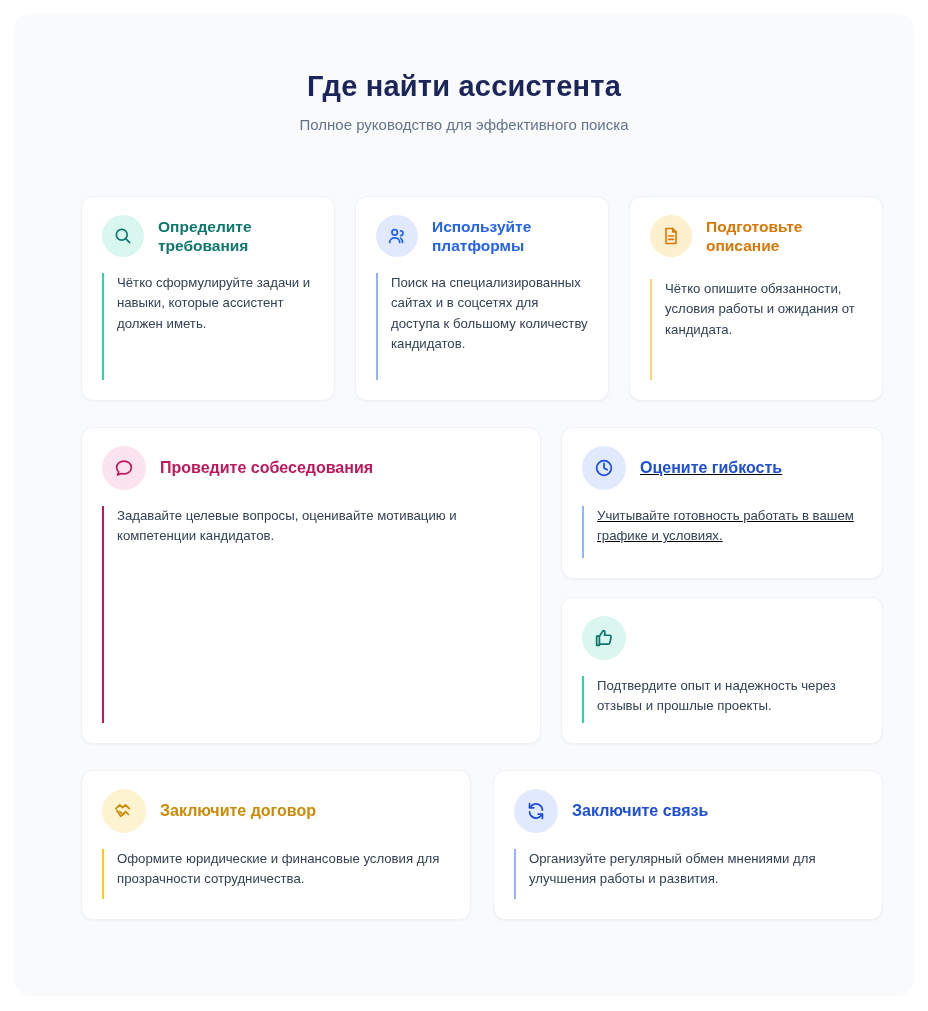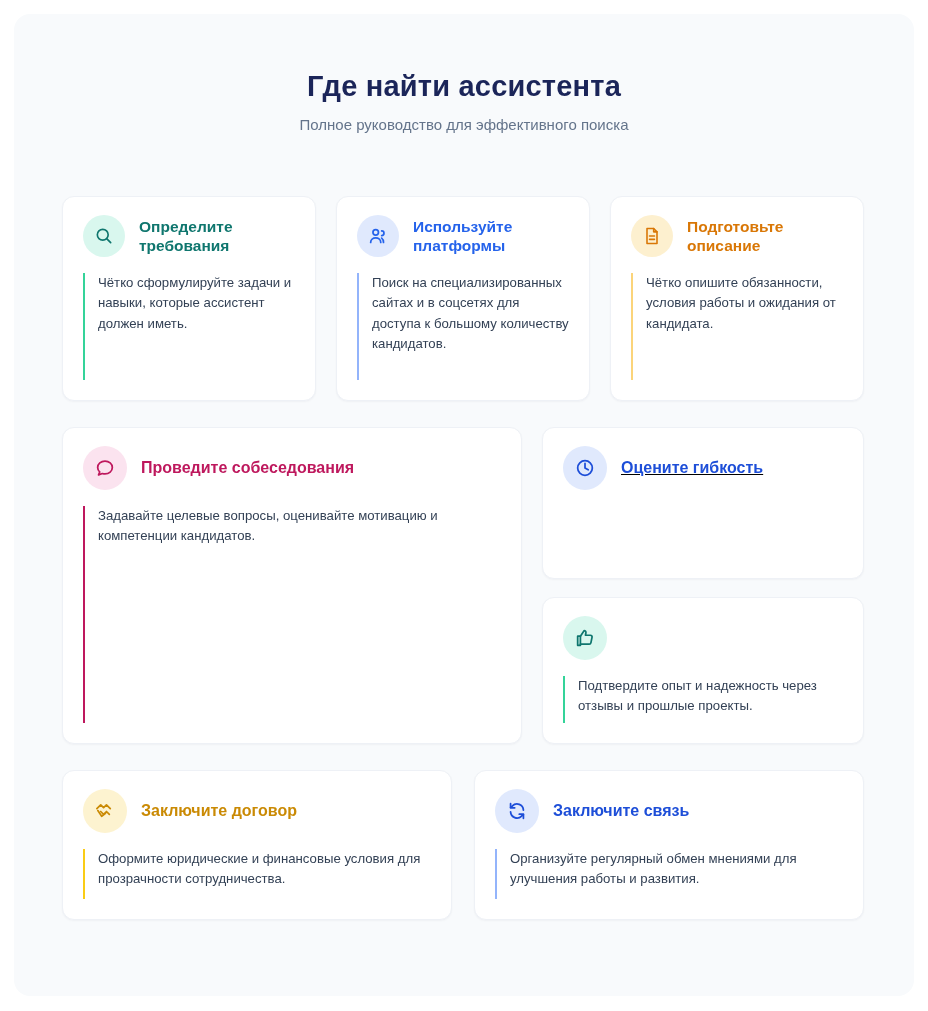--- a/index.html
+++ b/index.html
@@ -37,21 +37,21 @@
     letter-spacing: 0.2px;
   }
   .header .subtitle {
     margin-top: 13px;
     font-size: 15px;
     color: #64748b;
   }
 
   .grid {
     position: absolute;
-    left: 48px;
+    left: 67px;
     top: 182px;
     width: 802px;
   }
 
   .row {
     display: flex;
     gap: 20px;
   }
   .row.r1 { align-items: stretch; }
 
@@ -91,21 +91,21 @@
     border-left: 2px solid #e2e8f0;
     font-size: 13.2px;
     line-height: 1.55;
     color: #334155;
     flex: 1;
   }
 
   
   .c1 { width: 254px; height: 205px; }
   .c2 { width: 254px; height: 205px; align-items: flex-end; }
-  .c3 { width: 254px; height: 205px; }
+  .c3 { width: 254px; height: 205px; gap: 6px; }
 
   
   .row.r2 { margin-top: 26px; align-items: flex-start; }
   .col-left { width: 460px; }
   .col-right { width: 322px; display: flex; flex-direction: column; gap: 18px; }
   .c4 { width: 460px; height: 317px; }
   .c5 { width: 322px; height: 152px; text-decoration: underline; }
   .c6 { width: 322px; height: 147px; }
 
   
@@ -200,20 +200,21 @@
           <div class="card c5">
             <div class="card-head">
               <div class="icon-wrap" style="background:#e0e9fd">
                 <svg width="22" height="22" viewBox="0 0 24 24" fill="none" stroke="#1d4ed8" stroke-width="1.9" stroke-linecap="round" stroke-linejoin="round">
                   <circle cx="12" cy="12" r="8"></circle>
                   <polyline points="12 7 12 12 15.5 14"></polyline>
                 </svg>
               </div>
               <div class="card-title" style="color:#1d4ed8">Оцените гибкость</div>
             </div>
+            <div class="card-body" style="border-left-color:#93b4fb">Учитывайте готовность работать в вашем графике и условиях.</div>
           </div>
 
           <div class="card c6">
             <div class="card-head">
               <div class="icon-wrap" style="background:#d9f7ee">
                 <svg width="22" height="22" viewBox="0 0 24 24" fill="none" stroke="#0f766e" stroke-width="1.9" stroke-linecap="round" stroke-linejoin="round">
                   <path d="M7 10v10H4V10z"></path>
                   <path d="M7 10l4-6c1.5 0 2.2 1 2 2.3L12.5 9H18c1.1 0 1.9 1 1.7 2l-1.2 6c-.2 1-.9 1.7-1.9 1.7H7"></path>
                 </svg>
               </div>

